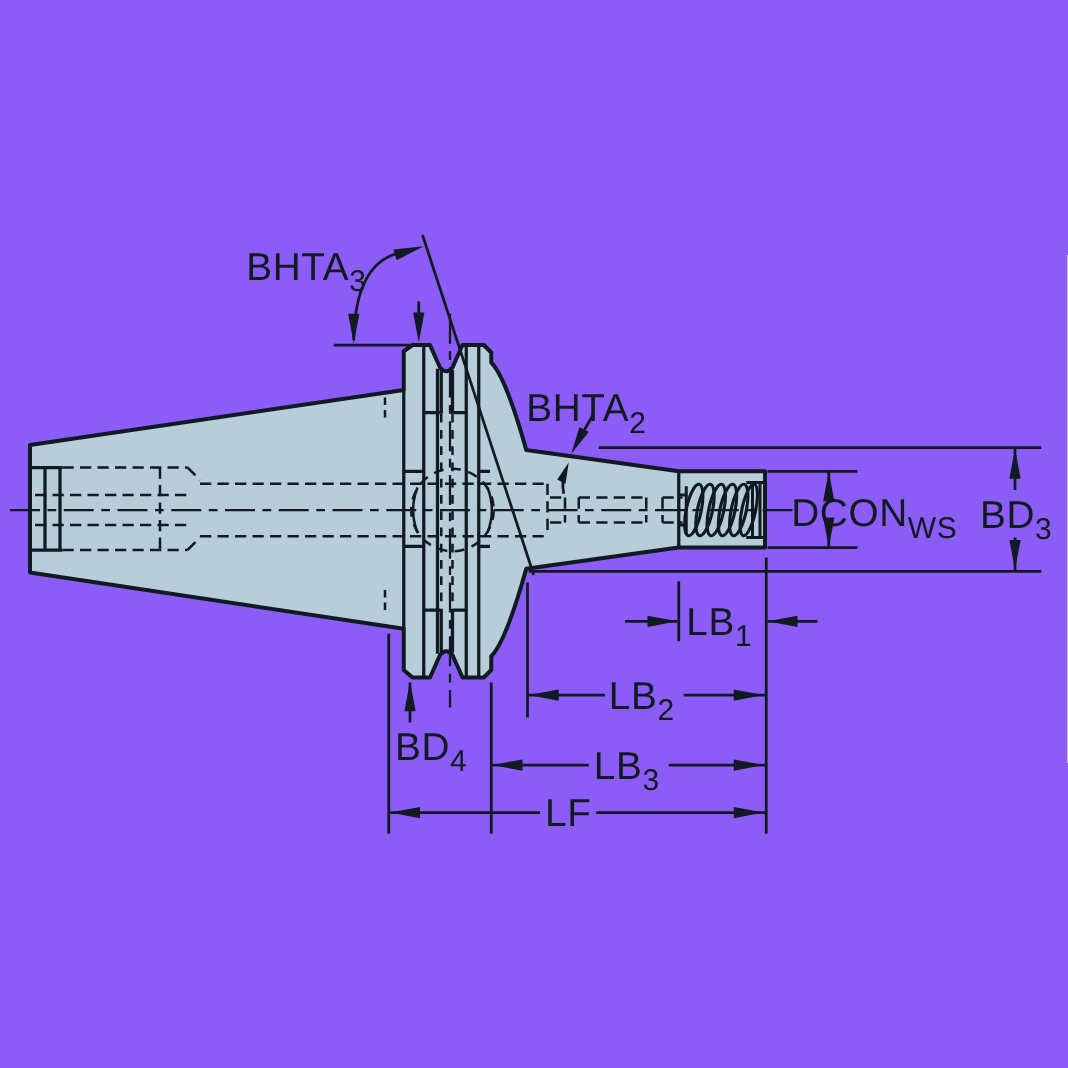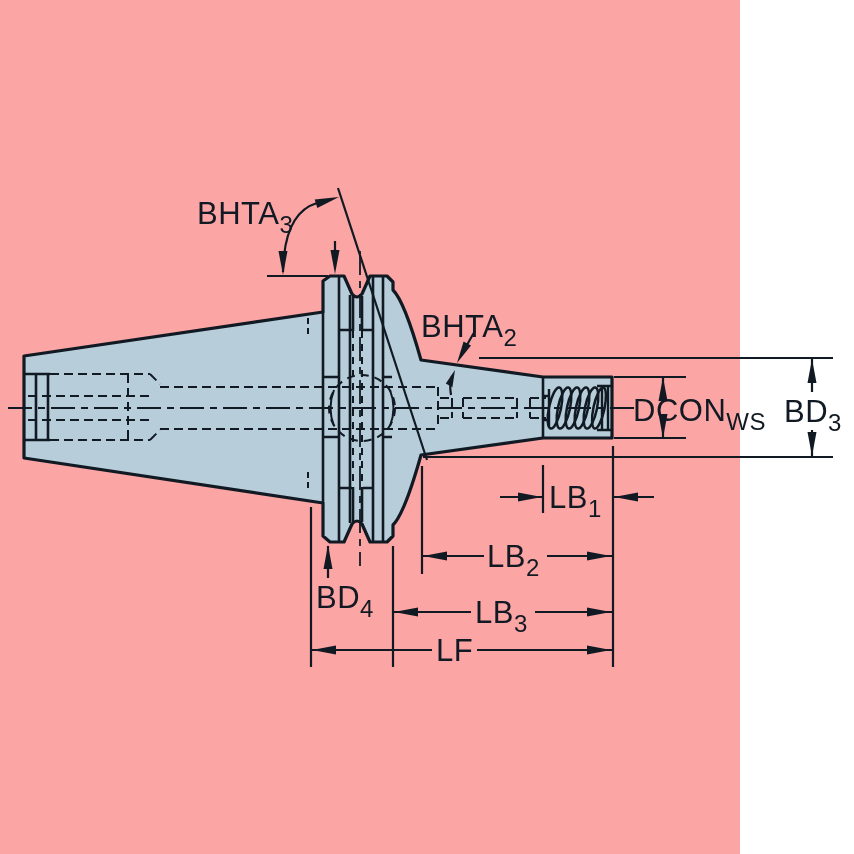--- a/index.html
+++ b/index.html
@@ -6,23 +6,23 @@
     margin: 0;
     padding: 0;
     background: #ffffff;
     width: 854px;
     height: 854px;
     overflow: hidden;
     font-family: "Liberation Sans", sans-serif;
   }
   .stage {
     position: relative;
-    width: 740px;
+    width: 854px;
     height: 854px;
-    background: #fca5a5;
+    background: #8b5cf6;
   }
   svg text {
     font-family: "Liberation Sans", sans-serif;
     font-weight: 400;
     letter-spacing: 0.5px;
   }
   .dim-label { font-size: 31px; }
   .dim-sub   { font-size: 24px; }
 </style>
 </head>

